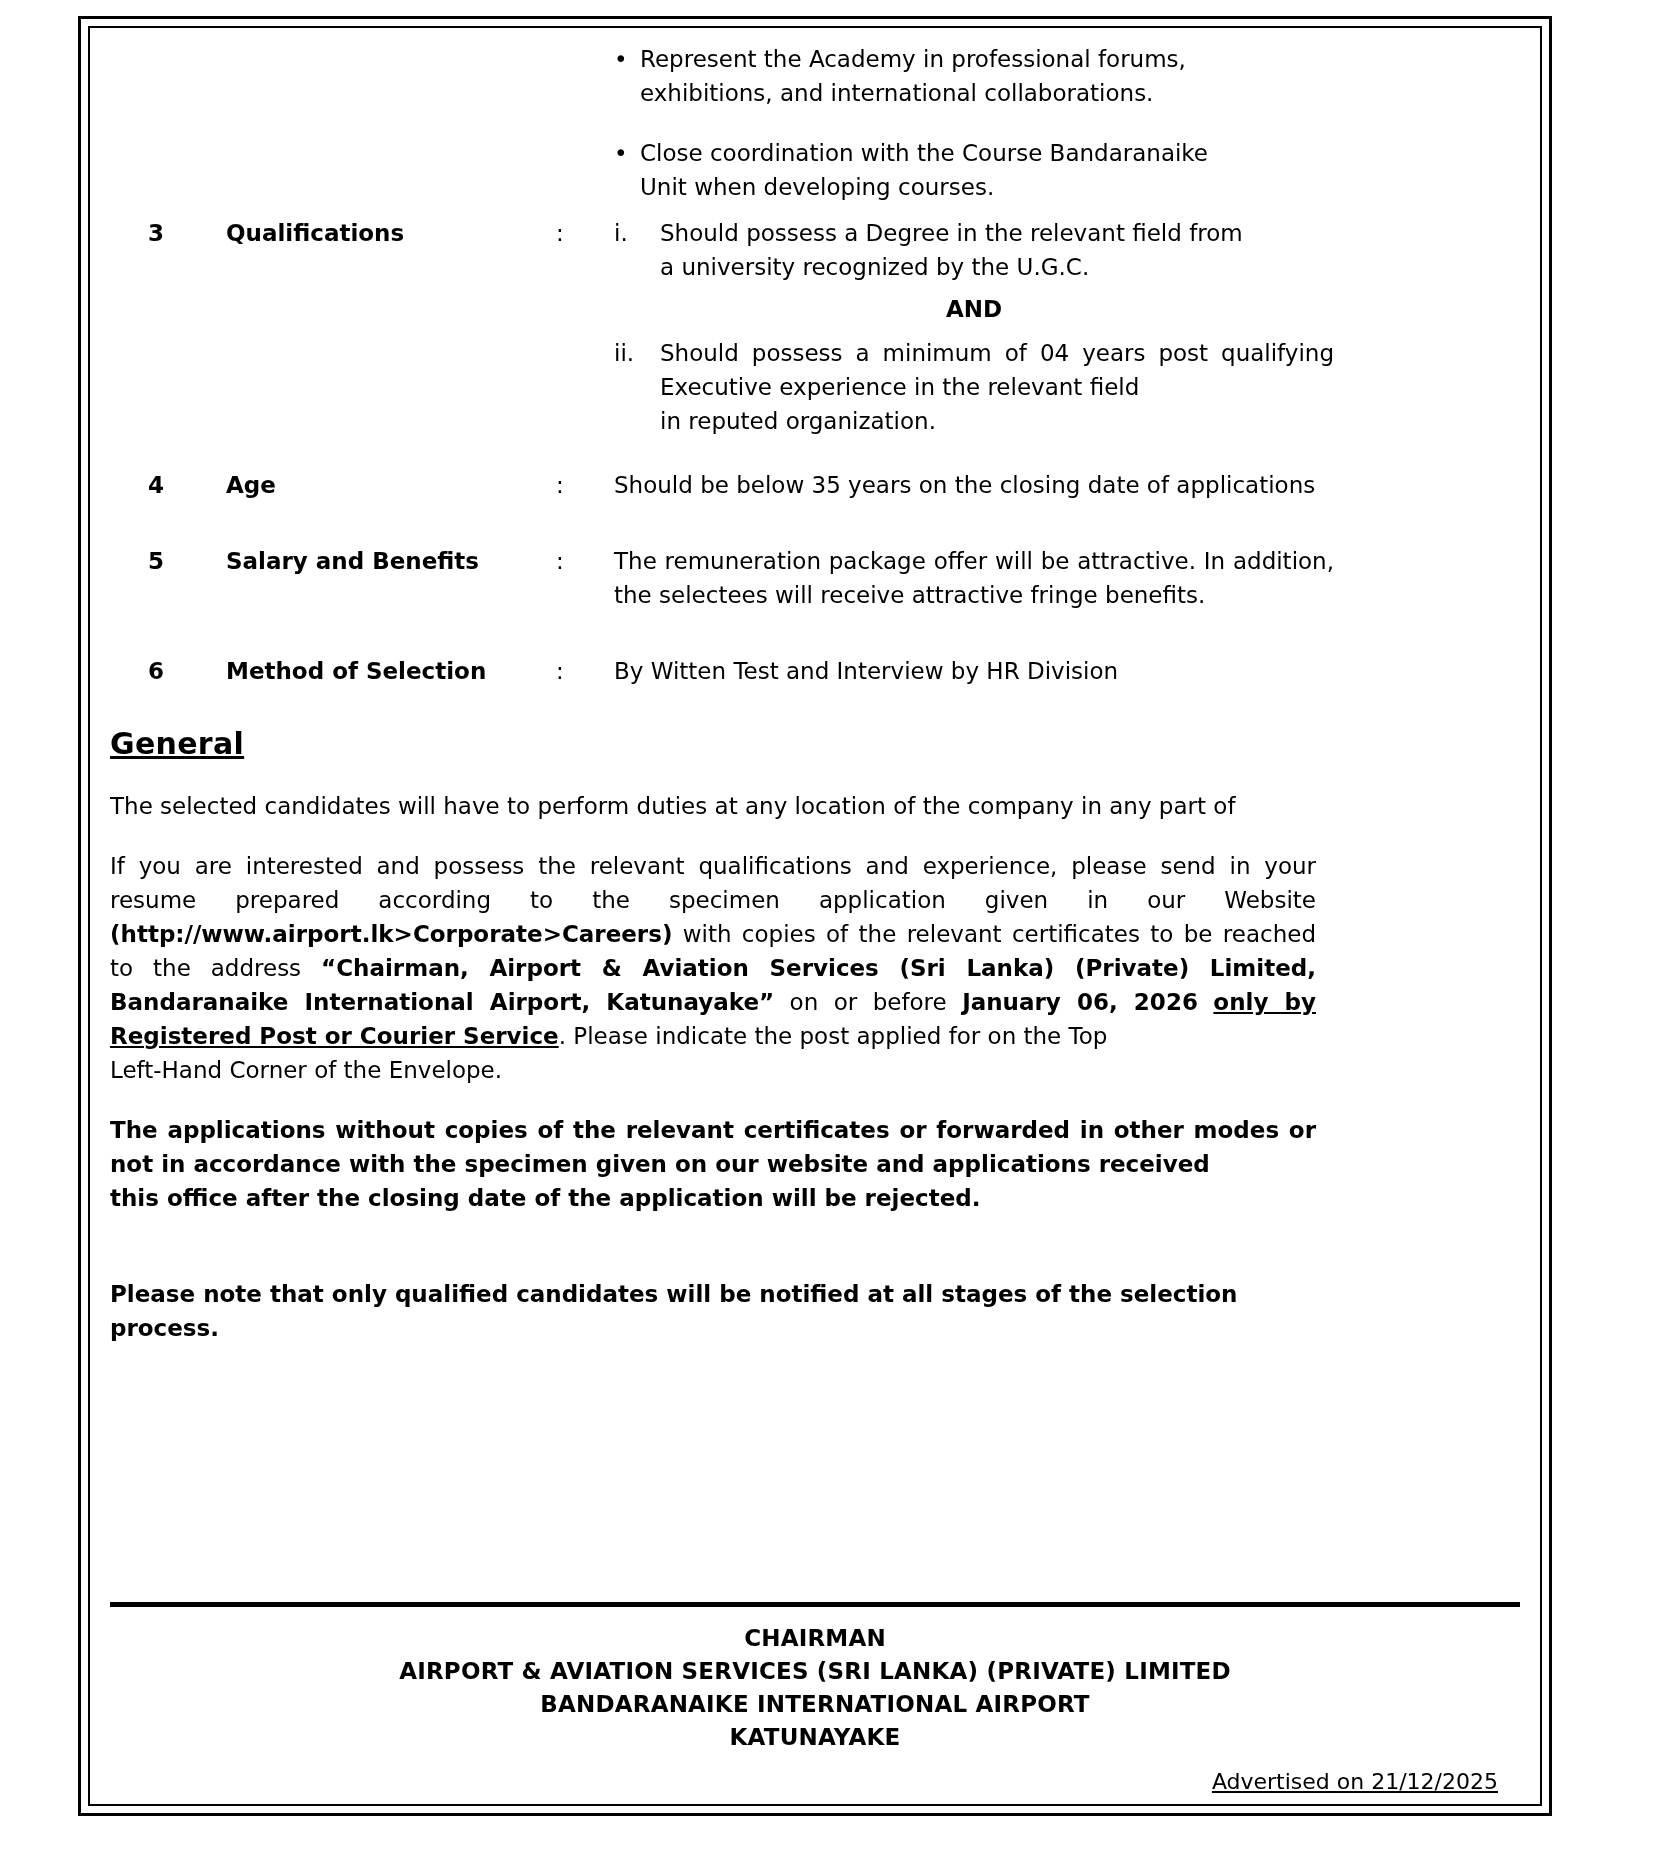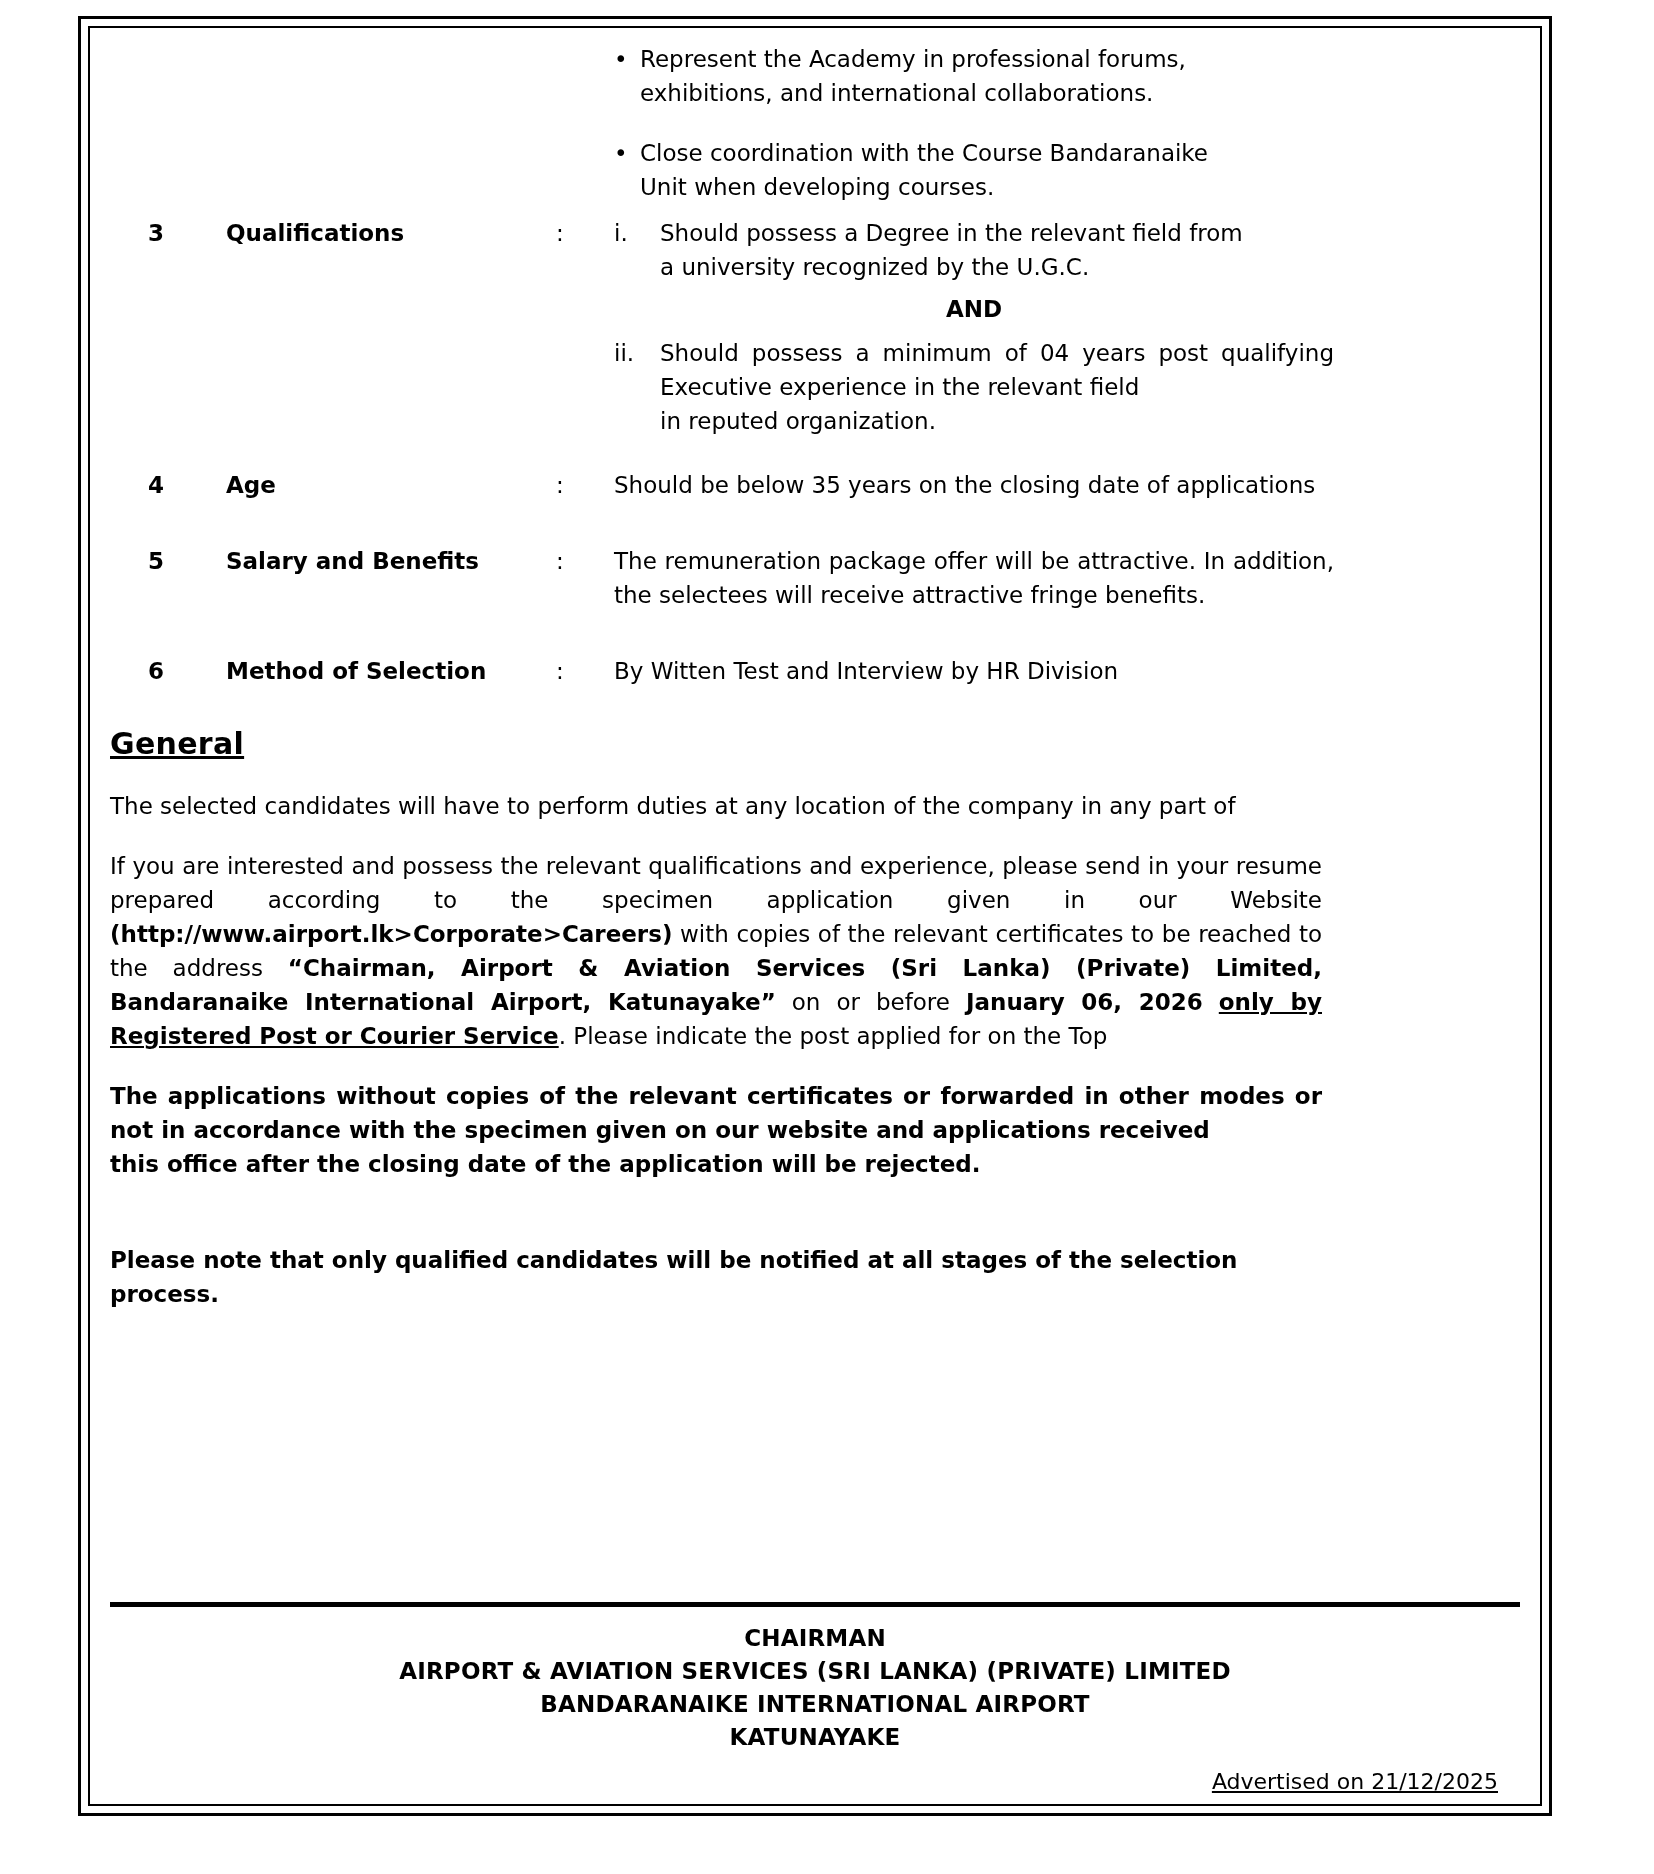--- a/index.html
+++ b/index.html
@@ -166,21 +166,21 @@
     font-weight: bold;
     text-decoration: underline;
     margin: 0 0 28px 0;
     letter-spacing: 0.3px;
   }
   .para {
     font-size: 23px;
     line-height: 34px;
     text-align: justify;
     text-justify: inter-word;
-    margin: 0 3px 26px 0;
+    margin: 0 9px 26px 0;
   }
   .para .lastline { display: block; text-align: left; }
   .para b { font-weight: bold; }
   .para u { text-decoration: underline; }
   .para-bold {
     font-weight: bold;
   }
   .spacer-para { height: 36px; }
 
   
@@ -298,20 +298,21 @@
     <div class="general-section">
 
       <div class="general-heading">General</div>
 
       <p class="para">
         <span>The selected candidates will have to perform duties at any location of the company in any part of</span>
       </p>
 
       <p class="para">
         <span>If you are interested and possess the relevant qualifications and experience, please send in your resume prepared according to the specimen application given in our Website </span><b>(http://www.airport.lk&gt;Corporate&gt;Careers)</b><span> with copies of the relevant certificates to be reached to the address </span><b>“Chairman, Airport &amp; Aviation Services (Sri Lanka) (Private) Limited, Bandaranaike International Airport, Katunayake”</b><span> on or before </span><b>January 06, 2026</b><span> </span><b><u>only by Registered Post or Courier Service</u></b><span>. Please indicate the post applied for on the Top</span>
+        <span class="lastline">Left-Hand Corner of the Envelope.</span>
       </p>
 
       <p class="para para-bold">
         <span>The applications without copies of the relevant certificates or forwarded in other modes or not in accordance with the specimen given on our website and applications received</span>
         <span class="lastline">this office after the closing date of the application will be rejected.</span>
       </p>
 
       <div class="spacer-para"></div>
 
       <p class="para para-bold">

